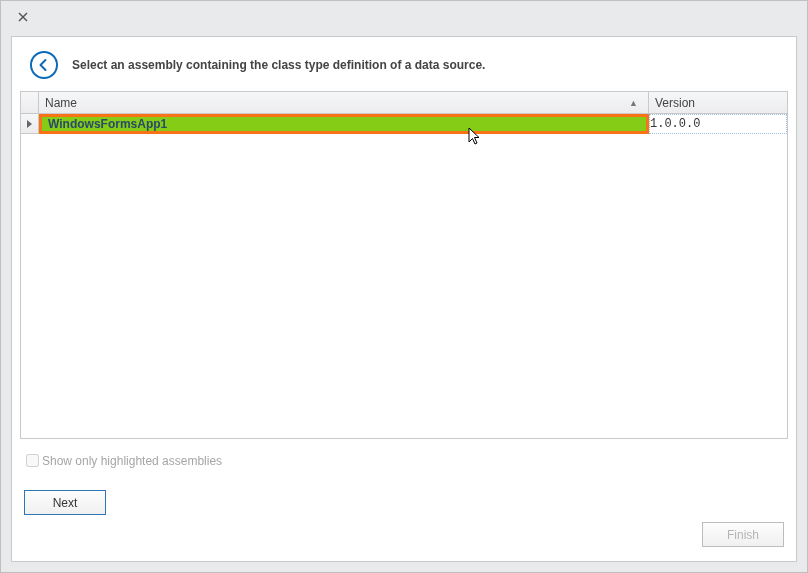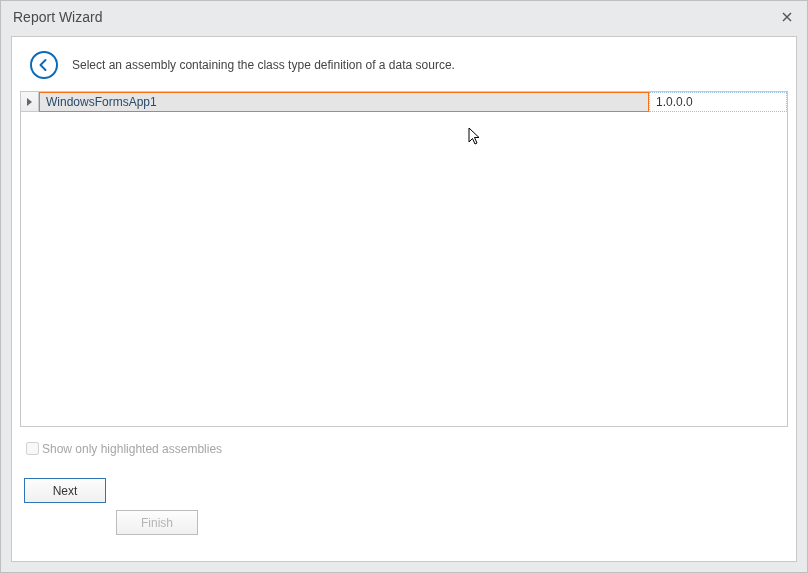--- a/index.html
+++ b/index.html
@@ -46,20 +46,21 @@
     background: #fff;
     border: 1px solid #c9c9c9;
     display: flex;
     flex-direction: column;
   }
   .header-row {
     display: flex;
     align-items: center;
     padding: 14px 18px 12px 18px;
     gap: 14px;
+    font-weight: bold;
   }
   .back-circle {
     width: 28px;
     height: 28px;
     border: 2px solid #0b6bb8;
     border-radius: 50%;
     display: flex;
     align-items: center;
     justify-content: center;
     cursor: pointer;
@@ -114,22 +115,23 @@
   .grid-body {
     flex: 1;
     overflow: auto;
   }
   .grid-row {
     display: flex;
     height: 20px;
     align-items: stretch;
   }
   .grid-row.selected .gc-name {
-    background: #e5e5e5;
-    border: 1px solid #f97316;
+    background: #84cc16;
+    border: 3px solid #f97316;
+    font-weight: bold;
   }
   .grid-row.selected .gc-version {
     background: #fff;
     border: 1px dotted #9dbfe0;
   }
   .gc-indicator {
     width: 18px;
     background: linear-gradient(#f6f7f8, #ececee);
     border-right: 1px solid #c9c9c9;
     border-bottom: 1px solid #c9c9c9;
@@ -144,41 +146,42 @@
     display: flex;
     align-items: center;
     padding: 0 6px;
     color: #2a4a6a;
     font-size: 12px;
   }
   .gc-version {
     width: 138px;
     display: flex;
     align-items: center;
-    padding: 0 6px;
+    padding: 0 0;
     color: #333;
     font-size: 12px;
+    font-family: Liberation Mono, monospace;
   }
   .checkbox-row {
     padding: 12px 10px 14px 10px;
     display: flex;
     align-items: center;
     gap: 0;
     color: #a6a6a6;
   }
   .checkbox-row input[type="checkbox"] {
     width: 13px;
     height: 13px;
     accent-color: #bbb;
   }
   .button-row {
     display: flex;
-    justify-content: flex-start;
+    justify-content: space-between;
     gap: 10px;
-    padding: 6px 12px 26px 12px;
+    padding: 6px 12px 14px 12px;
   }
   .btn {
     min-width: 82px;
     height: 25px;
     border: 1px solid #bcbcbc;
     background: linear-gradient(#fdfdfd, #f0f0f1);
     color: #555;
     font-size: 12px;
     cursor: pointer;
     display: flex;
@@ -200,41 +203,50 @@
     top: 127px;
     pointer-events: none;
   }
 </style>
 </head>
 <body>
 
 <div class="window">
 
   <div class="titlebar">
-    <div class="title">Report Wizard</div>
     <div class="close">
       <svg width="10" height="10" viewBox="0 0 10 10">
         <line x1="1" y1="1" x2="9" y2="9" stroke="#555" stroke-width="1.4"></line>
         <line x1="9" y1="1" x2="1" y2="9" stroke="#555" stroke-width="1.4"></line>
       </svg>
     </div>
   </div>
 
   <div class="content">
 
     <div class="header-row">
       <div class="back-circle">
         <svg width="14" height="14" viewBox="0 0 14 14">
           <path d="M8.5 2 L3.5 7 L8.5 12" fill="none" stroke="#0b6bb8" stroke-width="2" stroke-linecap="round" stroke-linejoin="round"></path>
         </svg>
       </div>
       <div class="instruction">Select an assembly containing the class type definition of a data source.</div>
     </div>
 
     <div class="grid">
+      <div class="grid-header">
+        <div class="gh-indicator"></div>
+        <div class="gh-name">
+          <span>Name</span>
+          <span class="sort">▲</span>
+        </div>
+        <div class="gh-version">
+          <span>Version</span>
+        </div>
+      </div>
       <div class="grid-body">
         <div class="grid-row selected">
           <div class="gc-indicator">
             <svg width="8" height="10" viewBox="0 0 8 10">
               <path d="M1 1 L6 5 L1 9 Z" fill="#666"></path>
             </svg>
           </div>
           <div class="gc-name">WindowsFormsApp1</div>
           <div class="gc-version">1.0.0.0</div>
         </div>

